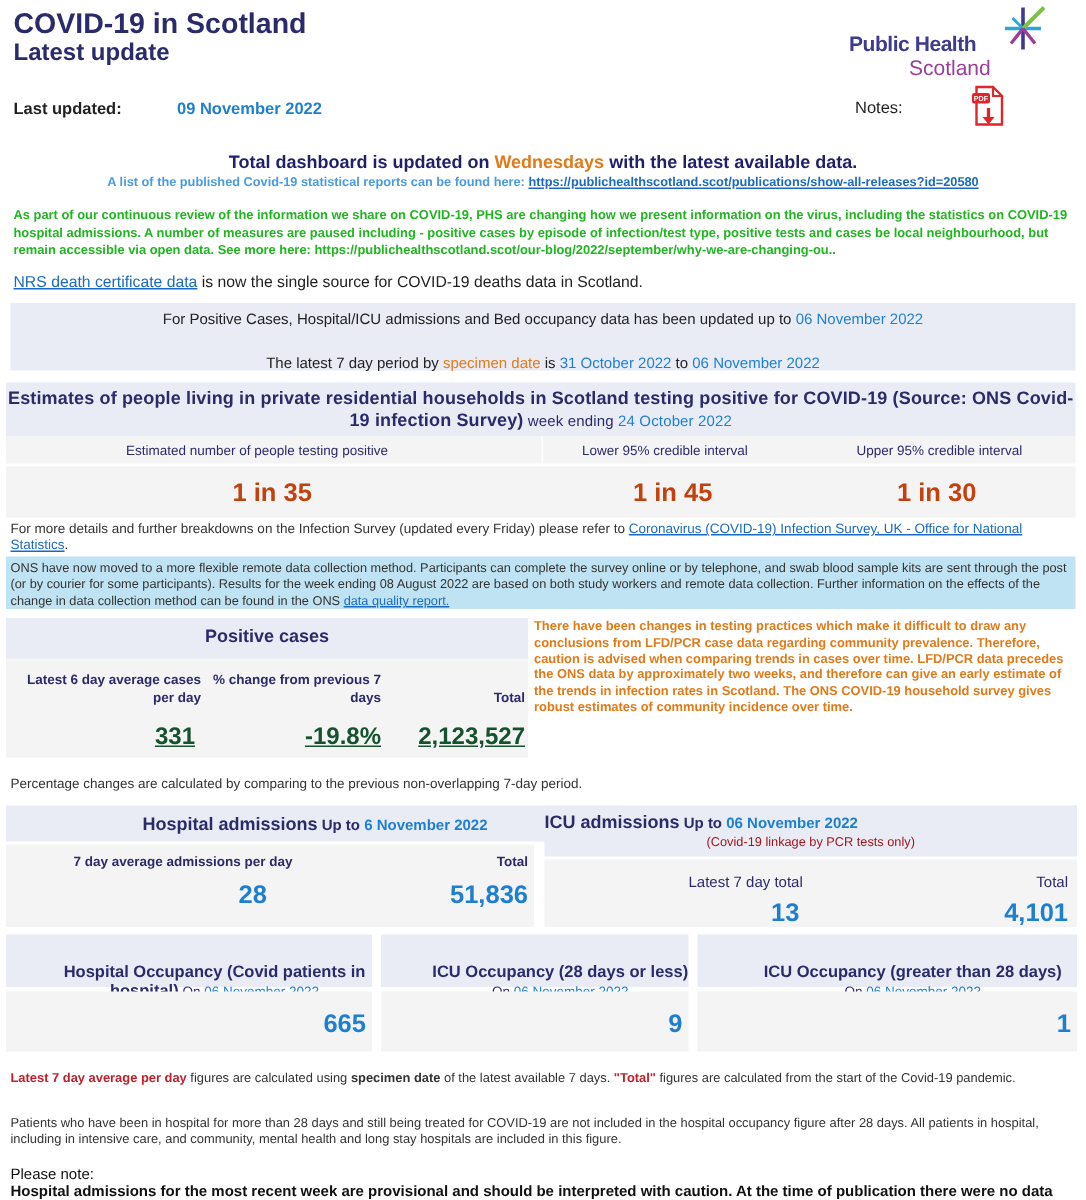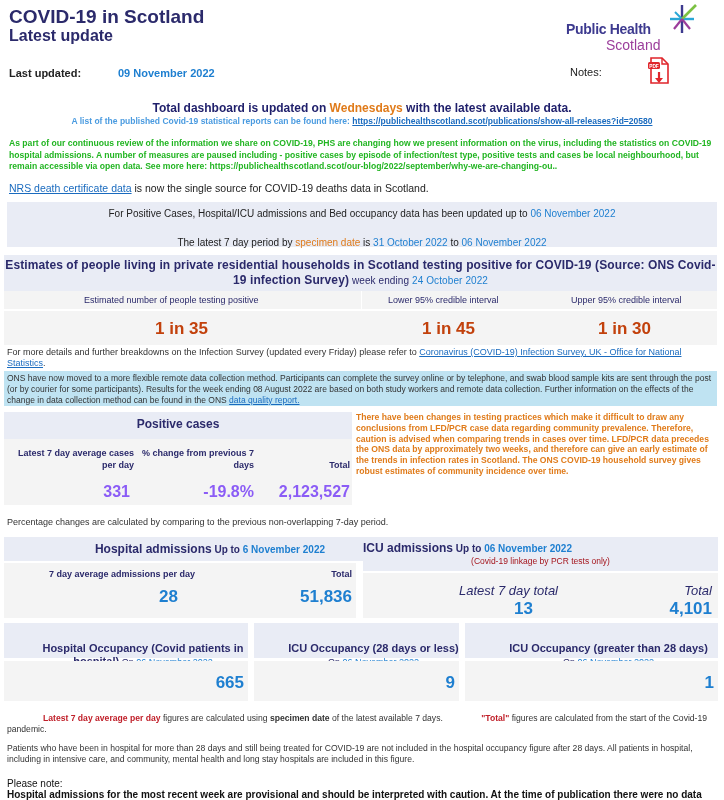--- a/index.html
+++ b/index.html
@@ -1,21 +1,21 @@
 <!DOCTYPE html>
 <html><head>
 <meta charset="utf-8">
 <style>
   * { box-sizing: border-box; margin: 0; padding: 0; }
   html, body { width: 724px; height: 800px; overflow: hidden; background: #ffffff; }
   body { font-family: "Liberation Sans", sans-serif; color: #222; position: relative; }
   .abs { position: absolute; }
   .blue { color: #1e7fd0; }
   .orange { color: #e07b1a; }
-  .red { color: #c0202a; margin-left: 36px; }
+  .red { color: #c0202a; }
   a.lnk { color: #1a6bbf; text-decoration: underline; }
 
   .title1 { left: 9px; top: 6px; font-size: 19px; font-weight: bold; color: #2b2a6b; }
   .title2 { left: 9px; top: 27px; font-size: 16px; font-weight: bold; color: #2b2a6b; }
   .lu-label { left: 9px; top: 67px; font-size: 11px; font-weight: bold; color: #222; }
   .lu-value { left: 118px; top: 67px; font-size: 11px; font-weight: bold; color: #1e7fd0; }
 
   .logo { left: 566px; top: 3px; width: 150px; height: 50px; }
   .logo-ph { position: absolute; left: 0; top: 18px; font-size: 14px; font-weight: bold; color: #3d3a8f; letter-spacing: -0.3px; }
   .logo-sc { position: absolute; left: 40px; top: 34px; font-size: 14px; color: #9b3d9b; }
@@ -46,38 +46,38 @@
   .onsvals div { position: absolute; top: 8px; font-size: 17px; font-weight: bold; color: #c2410c; }
   .onsdiv { left: 361px; top: 291px; width: 1px; height: 18px; background: #ffffff; }
 
   .more { left: 7px; top: 347px; width: 710px; font-size: 9px; line-height: 11px; color: #333; }
   .cyanbox { left: 4px; top: 371px; width: 713px; height: 35px; background: #bfe3f2; padding: 2px 3px; font-size: 8.5px; line-height: 11px; color: #333; }
 
   .poshead { left: 4px; top: 412px; width: 348px; height: 36px; }
   .poshead .t { position: absolute; left: 0; width: 100%; top: 5px; text-align: center; font-size: 12px; font-weight: bold; color: #2b2a6b; }
   .posbody { left: 4px; top: 439px; width: 348px; height: 66px; }
   .posbody .lab { position: absolute; top: 8px; font-size: 9px; font-weight: bold; color: #2b2a6b; text-align: right; line-height: 12px; }
-  .posbody .val { position: absolute; top: 44px; font-size: 16px; font-weight: bold; color: #8b5cf6; text-align: right; }
+  .posbody .val { position: absolute; top: 44px; font-size: 16px; font-weight: bold; color: #14532d; text-align: right; text-decoration: underline; }
 
   .caution { left: 356px; top: 412px; width: 362px; font-size: 8.6px; font-weight: bold; line-height: 10.8px; color: #e07b1a; }
   .pct { left: 7px; top: 517px; font-size: 9px; color: #333; }
 
   .hosphead { left: 4px; top: 537px; width: 412px; height: 24px; }
   .hosphead .t { position: absolute; left: 0; width: 100%; top: 5px; text-align: center; font-size: 12px; font-weight: bold; color: #2b2a6b; }
   .hosphead .t .small { font-size: 10px; }
   .hospbody { left: 4px; top: 563px; width: 352px; height: 55px; }
   .hospbody .lab { position: absolute; top: 6px; font-size: 9px; font-weight: bold; color: #2b2a6b; margin-left: 19px; }
   .hospbody .val { position: absolute; top: 24px; font-size: 17px; font-weight: bold; color: #1e7fd0; }
 
   .icuhead { left: 363px; top: 537px; width: 355px; height: 34px; }
   .icuhead .t { position: absolute; left: 0; width: 100%; top: 4px; text-align: left; font-size: 12px; font-weight: bold; color: #2b2a6b; }
   .icuhead .t .small { font-size: 10px; }
   .icuhead .sub { position: absolute; left: 0; width: 100%; top: 19px; text-align: center; font-size: 8.5px; color: #a4141c; }
   .icubody { left: 363px; top: 573px; width: 355px; height: 45px; }
-  .icubody .lab { position: absolute; top: 10px; font-size: 13px; color: #2b2a6b; font-style: italic; }
+  .icubody .lab { position: absolute; top: 10px; font-size: 10px; color: #2b2a6b; }
   .icubody .val { position: absolute; top: 26px; font-size: 17px; font-weight: bold; color: #1e7fd0; }
 
   .occhead { position: absolute; top: 623px; height: 35px; }
   .occhead .t { position: absolute; left: 17px; width: 100%; top: 4px; text-align: center; font-size: 11px; font-weight: bold; color: #2b2a6b; line-height: 13px; margin-top: 15px; }
   .occhead .t .small { font-size: 9px; font-weight: normal; }
   .occbody { position: absolute; top: 661px; height: 40px; }
   .occbody .val { position: absolute; right: 4px; top: 12px; font-size: 17px; font-weight: bold; color: #1e7fd0; }
 
   .fn1 { left: 7px; top: 713px; width: 710px; font-size: 8.6px; line-height: 11px; color: #333; }
   .fn2 { left: 7px; top: 743px; width: 710px; font-size: 8.6px; line-height: 11px; color: #333; }
@@ -154,21 +154,21 @@
   <span>For more details and further breakdowns on the Infection Survey (updated every Friday) please refer to </span><a class="lnk" href="#">Coronavirus (COVID-19) Infection Survey, UK - Office for National Statistics</a><span>.</span>
 </div>
 <div class="abs cyanbox">
   <span>ONS have now moved to a more flexible remote data collection method. Participants can complete the survey online or by telephone, and swab blood sample kits are sent through the post (or by courier for some participants). Results for the week ending 08 August 2022 are based on both study workers and remote data collection. Further information on the effects of the change in data collection method can be found in the ONS </span><a class="lnk" href="#">data quality report.</a>
 </div>
 
 <div class="abs poshead panel">
   <div class="t">Positive cases</div>
 </div>
 <div class="abs posbody cellbg">
-  <div class="lab" style="left:2px;width:128px;">Latest 7 day average cases per day</div>
+  <div class="lab" style="left:2px;width:128px;">Latest 6 day average cases per day</div>
   <div class="lab" style="left:134px;width:116px;">% change from previous 7 days</div>
   <div class="lab" style="right:2px;top:20px;">Total</div>
   <div class="val" style="right:222px;">331</div>
   <div class="val" style="right:98px;">-19.8%</div>
   <div class="val" style="right:2px;">2,123,527</div>
 </div>
 <div class="abs caution">There have been changes in testing practices which make it difficult to draw any conclusions from LFD/PCR case data regarding community prevalence. Therefore, caution is advised when comparing trends in cases over time. LFD/PCR data precedes the ONS data by approximately two weeks, and therefore can give an early estimate of the trends in infection rates in Scotland. The ONS COVID-19 household survey gives robust estimates of community incidence over time.</div>
 <div class="abs pct">Percentage changes are calculated by comparing to the previous non-overlapping 7-day period.</div>
 
 <div class="abs hosphead panel">

